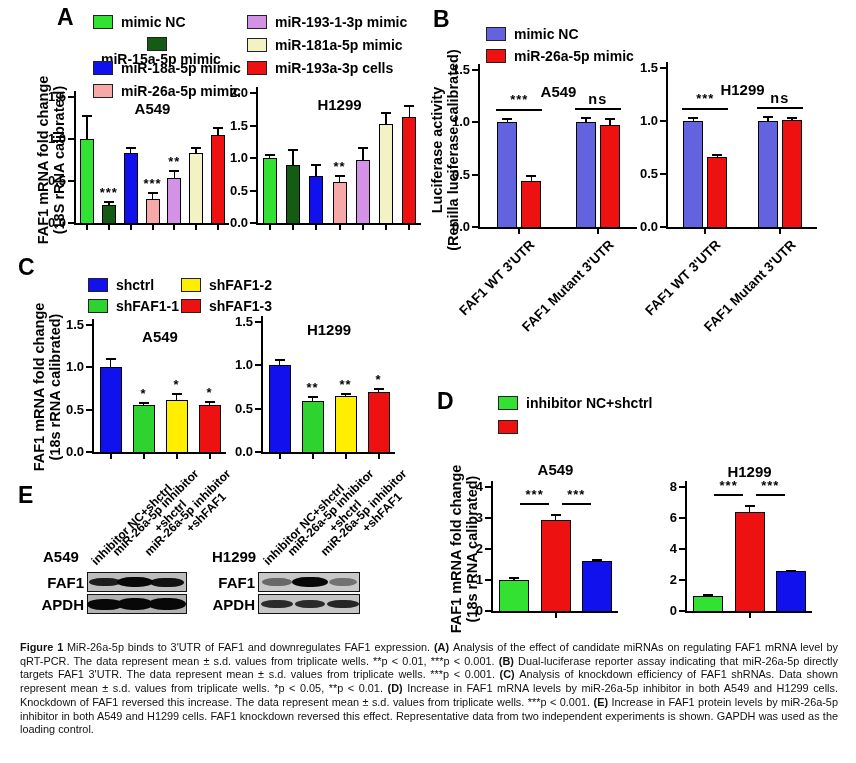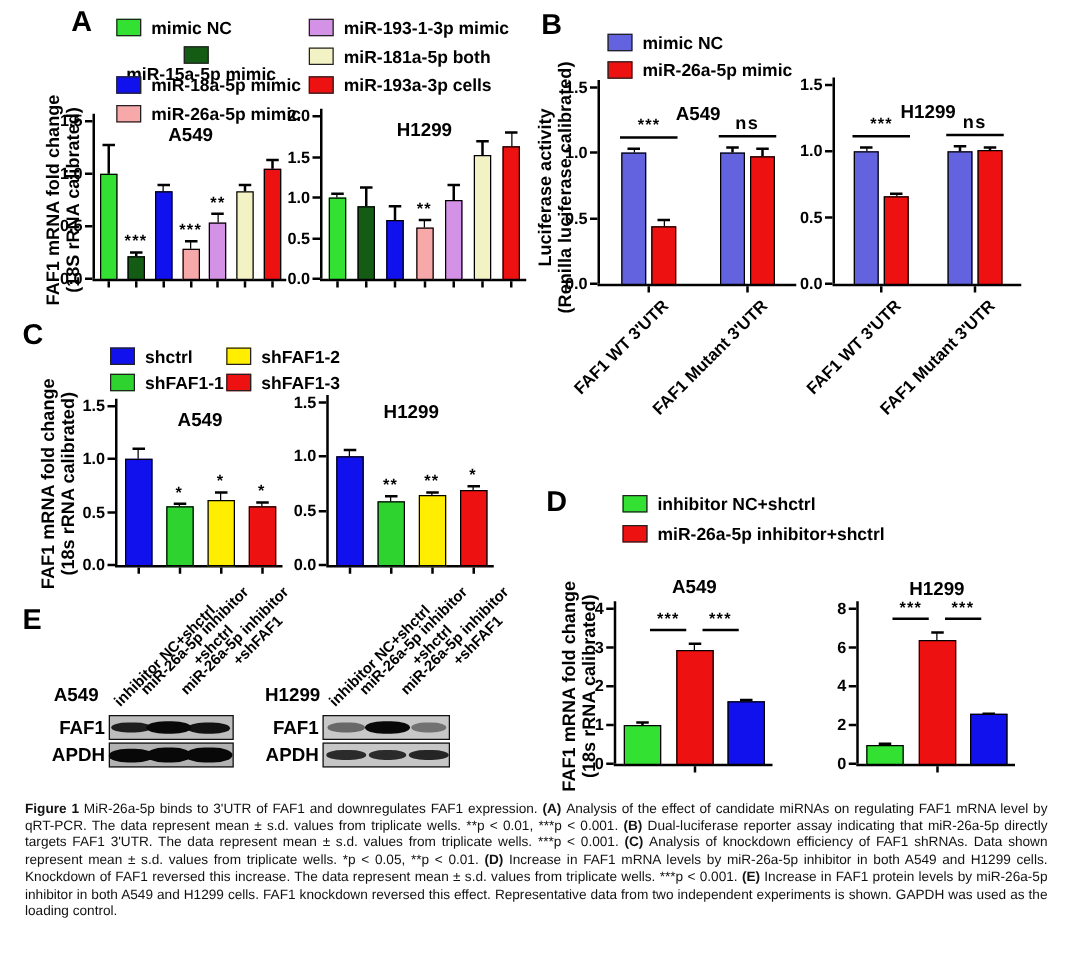--- a/index.html
+++ b/index.html
@@ -75,21 +75,21 @@
     <div class="legend-item" style="left: 93px; top: 83px;">
       <span class="swatch" style="background: rgb(247, 168, 168);"></span>
       <span class="legend-text">miR-26a-5p mimic</span>
     </div>
     <div class="legend-item" style="left: 247px; top: 14px;">
       <span class="swatch" style="background: rgb(212, 146, 230);"></span>
       <span class="legend-text">miR-193-1-3p mimic</span>
     </div>
     <div class="legend-item" style="left: 247px; top: 37px;">
       <span class="swatch" style="background: rgb(242, 242, 196);"></span>
-      <span class="legend-text">miR-181a-5p both</span>
+      <span class="legend-text">miR-181a-5p mimic</span>
     </div>
     <div class="legend-item" style="left: 247px; top: 60px;">
       <span class="swatch" style="background: rgb(238, 17, 17);"></span>
       <span class="legend-text">miR-193a-3p cells</span>
     </div>
     <div class="legend-item" style="left: 486px; top: 26px;">
       <span class="swatch" style="background: rgb(99, 99, 223);"></span>
       <span class="legend-text">mimic NC</span>
     </div>
     <div class="legend-item" style="left: 486px; top: 48px;">
@@ -111,21 +111,20 @@
     <div class="legend-item" style="left: 181px; top: 298px;">
       <span class="swatch" style="background: rgb(238, 17, 17);"></span>
       <span class="legend-text">shFAF1-3</span>
     </div>
     <div class="legend-item" style="left: 498px; top: 395px;">
       <span class="swatch" style="background: rgb(50, 225, 50);"></span>
       <span class="legend-text">inhibitor NC+shctrl</span>
     </div>
     <div class="legend-item" style="left: 498px; top: 419px;">
       <span class="swatch" style="background: rgb(238, 17, 17);"></span>
-      <span class="legend-text">miR-26a-5p inhibitor+shctrl</span>
     </div>
     <div class="axis" style="left: 74px; top: 91px; width: 2px; height: 132px;"></div>
     <div class="axis" style="left: 74px; top: 223px; width: 155px; height: 2px;"></div>
     <div class="axis" style="left: 68px; top: 222px; width: 6px; height: 2px;"></div>
     <div class="ytick-label" style="left: 28px; top: 215px;">0.0</div>
     <div class="axis" style="left: 68px; top: 180px; width: 6px; height: 2px;"></div>
     <div class="ytick-label" style="left: 28px; top: 173px;">0.5</div>
     <div class="axis" style="left: 68px; top: 138px; width: 6px; height: 2px;"></div>
     <div class="ytick-label" style="left: 28px; top: 131px;">1.0</div>
     <div class="axis" style="left: 68px; top: 96px; width: 6px; height: 2px;"></div>

